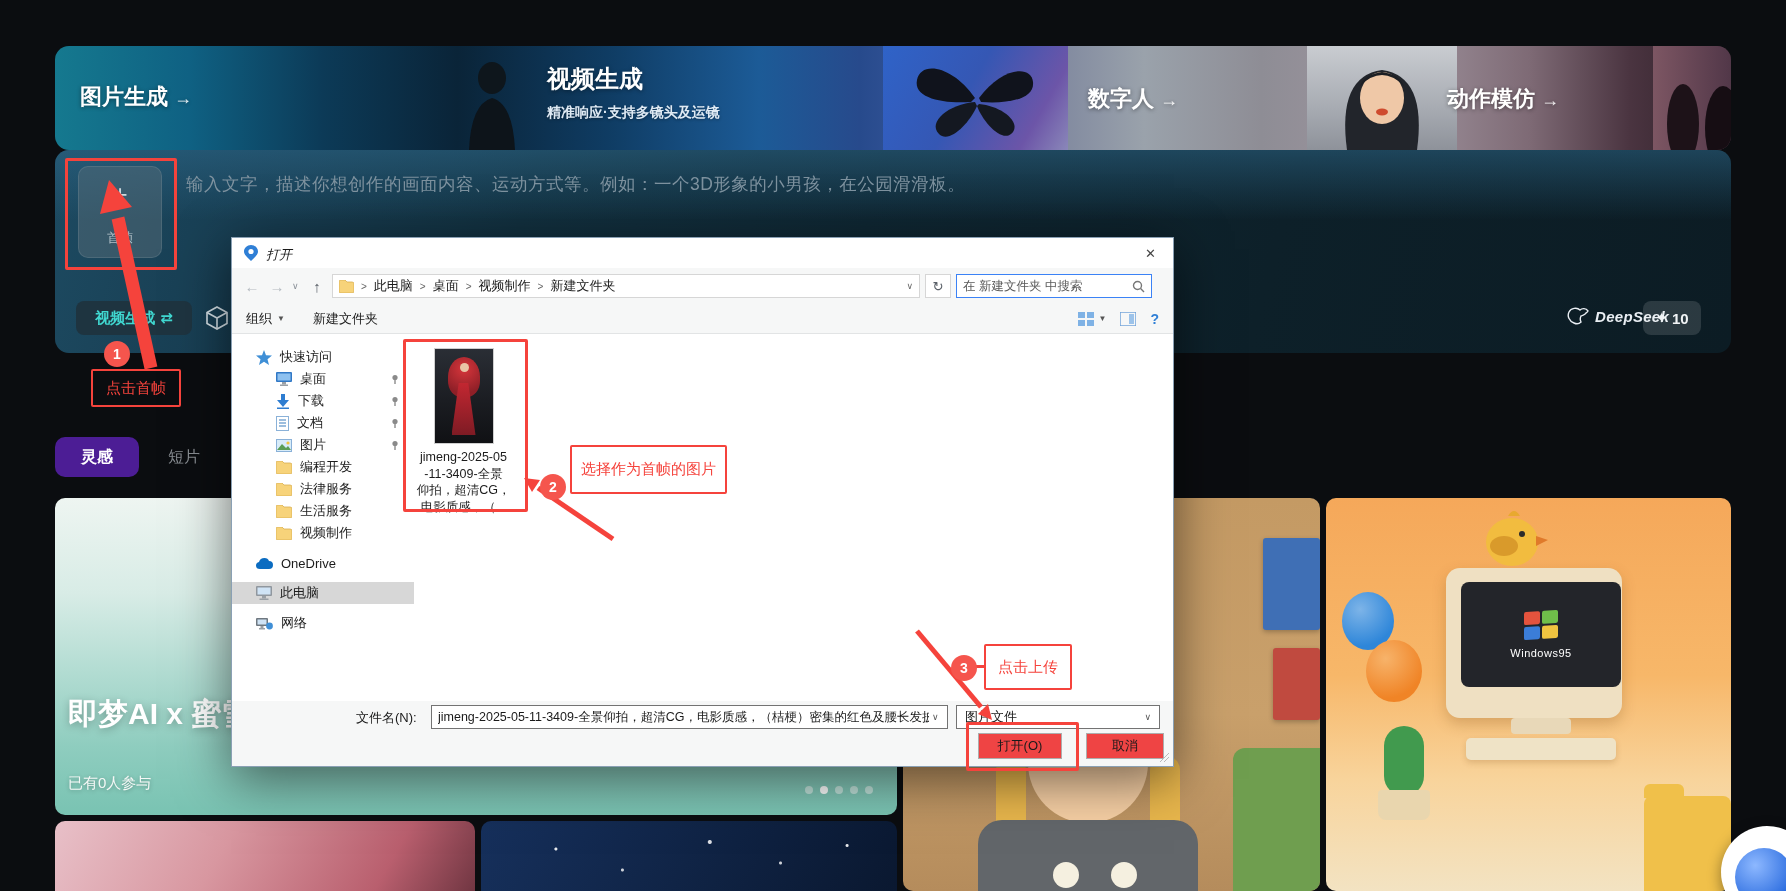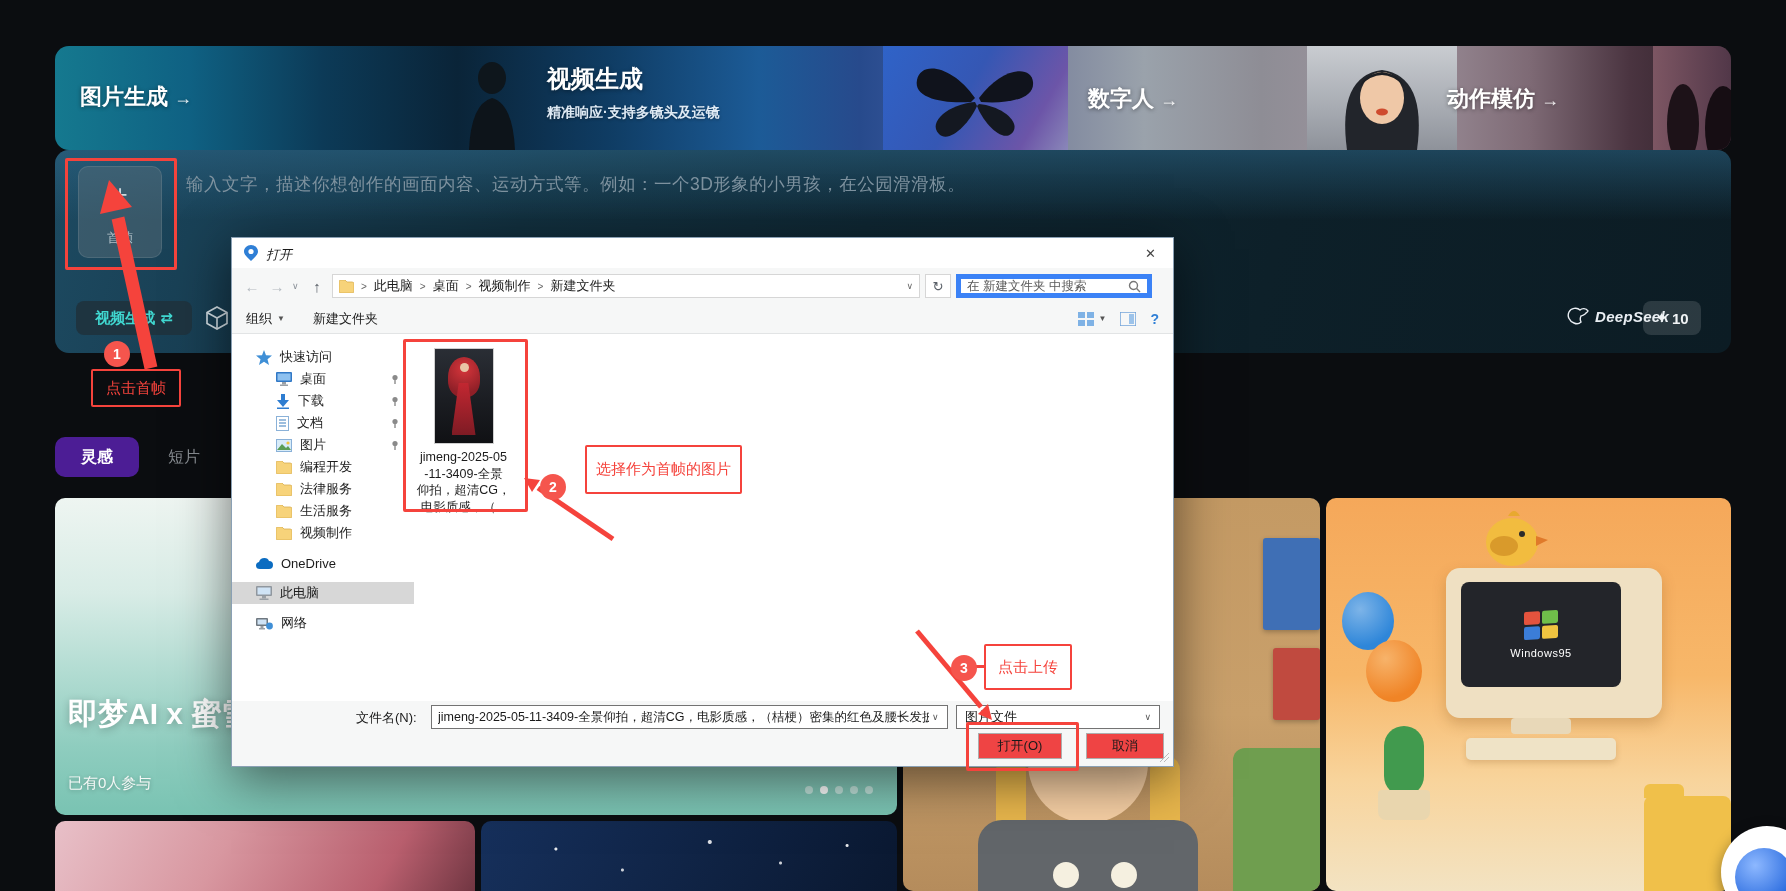--- a/index.html
+++ b/index.html
@@ -68,21 +68,21 @@
     text-shadow:0 2px 8px rgba(0,0,0,.28);}
   #card1-sub{position:absolute;left:13px;top:276px;font-size:15px;color:#f4f8f6;text-shadow:0 1px 4px rgba(0,0,0,.3);}
   #card1-dots{position:absolute;right:24px;top:288px;display:flex;gap:7px;}
   #card1-dots i{width:8px;height:8px;border-radius:50%;background:rgba(255,255,255,.5);}
   #card1-dots i.on{background:#fff;}
   #card2{left:903px;top:498px;width:417px;height:393px;
     background:linear-gradient(180deg,#c49a64 0%,#c9a06b 55%,#b58c5c 100%);}
   .note{position:absolute;border-radius:3px;box-shadow:0 2px 5px rgba(0,0,0,.25);}
   #card3{left:1326px;top:498px;width:405px;height:393px;
     background:linear-gradient(180deg,#f5a85a 0%,#f7b769 45%,#f8d49c 72%,#f3e3c2 100%);}
-  #pc-mon{position:absolute;left:120px;top:70px;width:216px;height:150px;background:#efe0c2;border-radius:14px;
+  #pc-mon{position:absolute;left:120px;top:70px;width:176px;height:150px;background:#efe0c2;border-radius:14px;
     box-shadow:0 6px 14px rgba(120,70,20,.25);}
   #pc-screen{position:absolute;left:15px;top:14px;width:160px;height:105px;background:#23252a;border-radius:8px;
     display:flex;flex-direction:column;align-items:center;justify-content:center;gap:6px;}
   #winflag{width:34px;height:30px;display:grid;grid-template-columns:16px 16px;grid-template-rows:13px 13px;gap:2px;
     transform:skewY(-4deg);}
   #winflag i{border-radius:2px;}
   #os-label{font-size:11px;color:#fff;letter-spacing:.5px;}
   #pc-base{position:absolute;left:185px;top:220px;width:60px;height:16px;background:#e8d8b8;border-radius:4px;}
   #pc-kbd{position:absolute;left:140px;top:240px;width:150px;height:22px;background:#efe3c6;border-radius:5px;
     box-shadow:0 3px 6px rgba(120,70,20,.2);}
@@ -119,21 +119,21 @@
   .nav-ic{font-size:15px;color:#b4bac0;width:20px;text-align:center;}
   .nav-ic.dk{color:#5a6068;}
   .nav-tiny{font-size:9px;color:#8a9098;width:10px;}
   #crumb-field{width:588px;height:24px;background:#fff;border:1px solid #d6d6d6;display:flex;align-items:center;
     padding:0 6px;box-sizing:border-box;gap:7px;}
   #crumb-field .sep{font-size:10px;color:#666;}
   #crumb-field .crumb{font-size:13px;color:#1a1a1a;white-space:nowrap;}
   #crumb-dd{margin-left:auto;font-size:9px;color:#666;}
   #refresh-btn{width:26px;height:24px;background:#fff;border:1px solid #d6d6d6;display:flex;align-items:center;
     justify-content:center;font-size:13px;color:#5a6068;box-sizing:border-box;}
-  #search-field{width:196px;height:24px;background:#fff;border:5px solid #3b82f6;display:flex;align-items:center;
+  #search-field{width:196px;height:24px;background:#fff;border:1px solid #3b82f6;display:flex;align-items:center;
     padding:0 6px;box-sizing:border-box;font-size:12.5px;color:#5a5a5a;gap:6px;}
   #search-field .mag{margin-left:auto;}
   #dlg-toolbar{position:absolute;left:0;top:66px;width:100%;height:30px;display:flex;align-items:center;
     padding:0 14px;box-sizing:border-box;border-bottom:1px solid #e2e4e5;background:#f6f7f7;}
   .tb-item{font-size:13px;color:#202020;display:flex;align-items:center;gap:5px;}
   .tb-caret{font-size:8px;color:#555;}
   #tb-right{margin-left:auto;display:flex;align-items:center;gap:14px;}
   #tb-help{color:#2f7fd6;font-weight:bold;font-size:14px;}
   #dlg-body{position:absolute;left:0;top:96px;width:100%;height:367px;background:#fff;}
   #dlg-sidebar{position:absolute;left:0;top:0;width:182px;height:100%;padding-top:12px;box-sizing:border-box;}
@@ -524,21 +524,21 @@
     <div id="btn-cancel" class="dlg-btn">取消</div>
     <div id="grip"></div>
   </div>
 
   <div class="anno-box" style="left:65px;top:158px;width:106px;height:106px;"></div>
   <div class="badge" style="left:104px;top:341px;">1</div>
   <div class="anno-label" style="left:91px;top:369px;width:86px;height:34px;">点击首帧</div>
 
   <div class="anno-box" style="left:403px;top:339px;width:119px;height:167px;z-index:30;"></div>
   <div class="badge" style="left:540px;top:474px;z-index:31;">2</div>
-  <div class="anno-label" style="left:570px;top:445px;width:153px;height:45px;background:#fff;margin-left:15px;">选择作为首帧的图片</div>
+  <div class="anno-label" style="left:570px;top:445px;width:153px;height:45px;background:#fff;">选择作为首帧的图片</div>
 
   <div class="badge" style="left:951px;top:655px;z-index:31;">3</div>
   <div id="box3" class="anno-label" style="left:984px;top:644px;width:84px;height:42px;background:#fff;">点击上传</div>
   <div class="anno-box" style="left:966px;top:722px;width:107px;height:43px;"></div>
 
   <svg id="anno-arrows">
     <line x1="151" y1="368" x2="118" y2="218" stroke="#f5433c" stroke-width="13"></line>
     <polygon points="109,180 132,207 100,214" fill="#f5433c"></polygon>
     <line x1="613" y1="539" x2="538" y2="488" stroke="#f5433c" stroke-width="5"></line>
     <polygon points="524,478 540,480 532,492" fill="#f5433c"></polygon>

